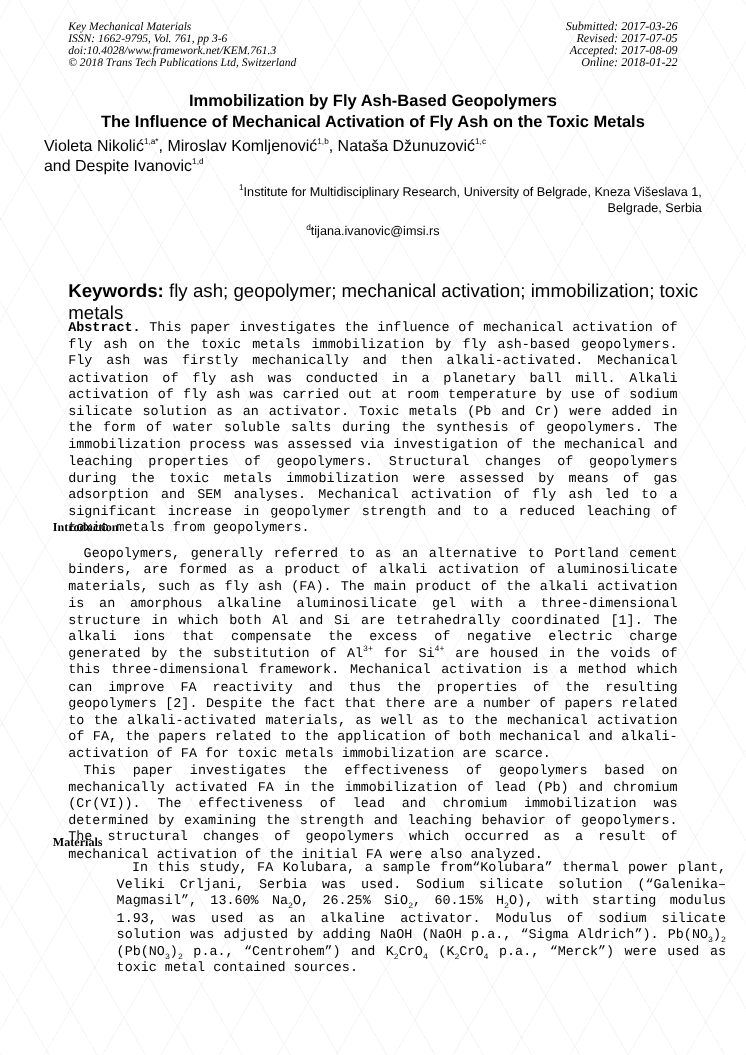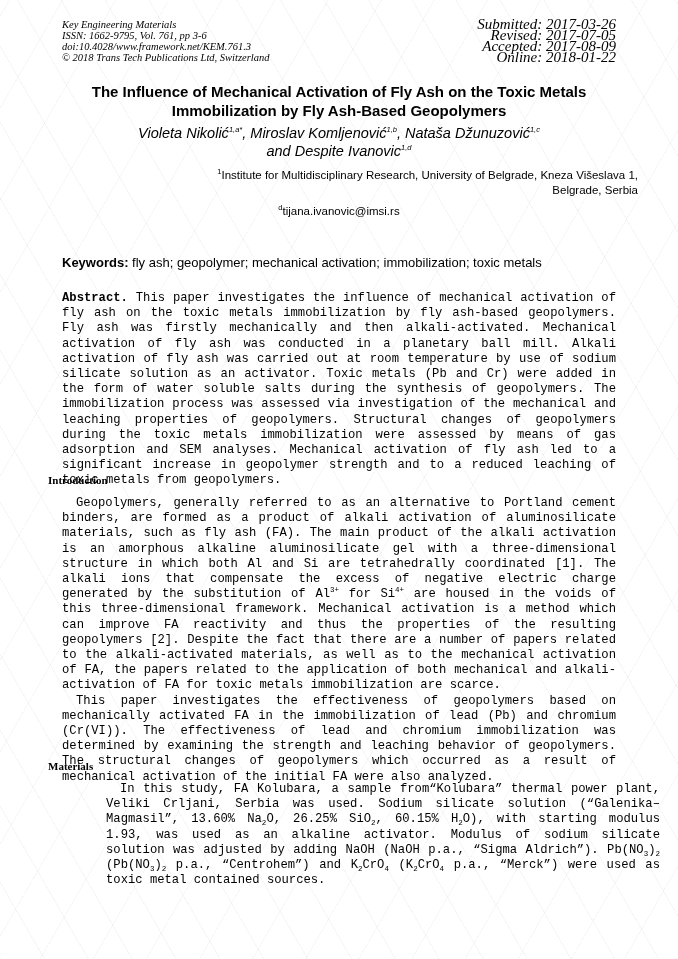--- a/index.html
+++ b/index.html
@@ -5,62 +5,62 @@
   html, body { margin: 0; padding: 0; background: #ffffff; }
   body { width: 678px; height: 959px; position: relative; overflow: hidden; color: #000; }
   .page { position: absolute; left: 0; top: 0; width: 678px; height: 959px; }
   .watermark {
     position: absolute; left: 0; top: 0; width: 678px; height: 959px; pointer-events: none;
     background-image:
       repeating-linear-gradient(60deg, rgba(0,0,0,0.035) 0 1px, transparent 1px 38px),
       repeating-linear-gradient(-60deg, rgba(0,0,0,0.03) 0 1px, transparent 1px 46px);
   }
   .hdr-left { position: absolute; left: 62px; top: 19px; font-family: "Liberation Serif", serif; font-style: italic; font-size: 10.5px; line-height: 11px; }
-  .hdr-right { position: absolute; right: 62px; top: 19px; text-align: right; font-family: "Liberation Serif", serif; font-style: italic; font-size: 15px; line-height: 11px; }
+  .hdr-right { position: absolute; right: 62px; top: 19px; text-align: right; font-family: "Liberation Serif", serif; font-style: italic; font-size: 11px; line-height: 11px; }
   .title { position: absolute; left: 40px; width: 598px; top: 82px; text-align: center; font-family: "Liberation Sans", sans-serif; font-weight: bold; font-size: 15px; line-height: 19px; }
-  .authors { position: absolute; left: 40px; width: 598px; top: 124px; text-align: center; font-family: "Liberation Sans", sans-serif; font-size: 14.5px; line-height: 18px; font-style: italic; }
+  .authors { position: absolute; left: 40px; width: 598px; top: 124px; text-align: left; font-family: "Liberation Sans", sans-serif; font-size: 14.5px; line-height: 18px; }
   .affil { position: absolute; left: 40px; width: 598px; top: 168px; text-align: right; font-family: "Liberation Sans", sans-serif; font-size: 11.5px; line-height: 15px; }
   .emails { position: absolute; left: 40px; width: 598px; top: 204px; text-align: center; font-family: "Liberation Sans", sans-serif; font-size: 11.5px; line-height: 15px; }
   sup { font-size: 7.5px; vertical-align: super; line-height: 0; }
   sub { font-size: 7.5px; vertical-align: sub; line-height: 0; }
-  .keywords { position: absolute; left: 62px; top: 255px; font-family: "Liberation Sans", sans-serif; font-size: 13px; }
+  .keywords { position: absolute; left: 62px; top: 255px; font-family: "Liberation Sans", sans-serif; font-size: 17px; }
   .keywords b { font-weight: bold; }
   .body-text { position: absolute; left: 62px; width: 554px; font-family: Liberation Mono, monospace; font-size: 12.2px; line-height: 15.2px; text-align: justify; }
   .abstract { top: 291px; }
   .section-head { position: absolute; left: 48px; font-family: "Liberation Serif", serif; font-weight: bold; font-size: 11px; }
   .intro-head { top: 474px; }
   .intro-body { top: 496px; }
   .materials-head { top: 760px; }
   .materials-body { top: 782px; margin-left: 44px; }
   .body-text p { margin: 0; text-indent: 14px; }
   .body-text p.noindent { text-indent: 0; }
 </style>
 </head>
 <body>
 
 <div class="page">
   <div class="watermark"></div>
 
   <div class="hdr-left">
-    <div>Key Engineering Materials</div>
+    <div>Key Mechanical Materials</div>
     <div>ISSN: 1662-9795, Vol. 761, pp 3-6</div>
     <div>doi:10.4028/www.framework.net/KEM.761.3</div>
     <div>© 2018 Trans Tech Publications Ltd, Switzerland</div>
   </div>
 
   <div class="hdr-right">
     <div>Submitted: 2017-03-26</div>
     <div>Revised: 2017-07-05</div>
     <div>Accepted: 2017-08-09</div>
     <div>Online: 2018-01-22</div>
   </div>
 
   <div class="title">
+    <div>Immobilization by Fly Ash-Based Geopolymers</div>
     <div>The Influence of Mechanical Activation of Fly Ash on the Toxic Metals</div>
-    <div>Immobilization by Fly Ash-Based Geopolymers</div>
   </div>
 
   <div class="authors">
     <div>
       <span>Violeta Nikolić</span><sup>1,a*</sup><span>, </span><span>Miroslav Komljenović</span><sup>1,b</sup><span>, </span><span>Nataša Džunuzović</span><sup>1,c</sup>
     </div>
     <div>
       <span>and Despite Ivanovic</span><sup>1,d</sup>
     </div>
   </div>

